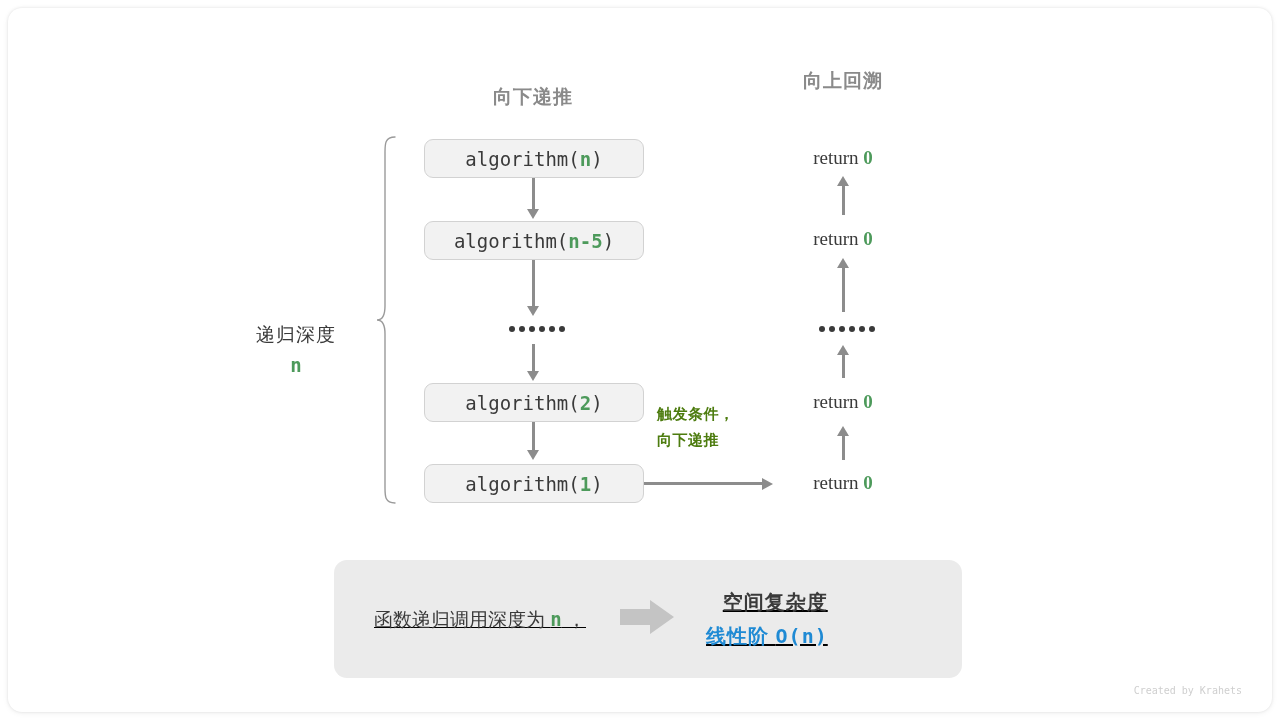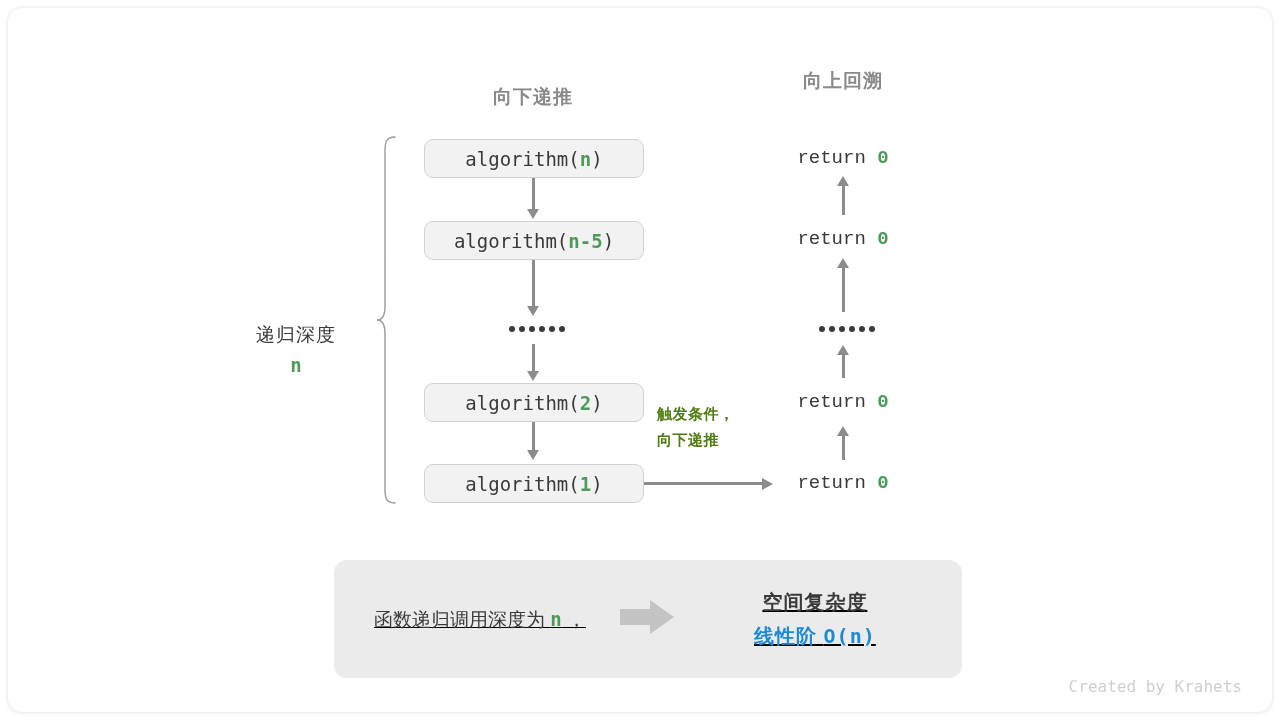--- a/index.html
+++ b/index.html
@@ -54,21 +54,21 @@
     white-space: nowrap;
   }
   .call-box .arg {
     color: #4d9a5b;
     font-weight: bold;
   }
 
   
   .ret {
     position: absolute;
-    font-family: Liberation Mono, monospace;
+    font-family: Liberation Serif, serif;
     font-size: 19px;
     color: #3a3a3a;
     white-space: nowrap;
     text-align: center;
   }
   .ret .zero {
     color: #4d9a5b;
     font-weight: bold;
   }
 
@@ -169,24 +169,23 @@
     white-space: nowrap;
   }
   .sum-left .mono { font-family: "DejaVu Sans Mono", "Liberation Mono", monospace; }
   .sum-left .g { color: #4d9a5b; font-weight: bold; font-family: "DejaVu Sans Mono","Liberation Mono",monospace; }
   .sum-arrow {
     margin-left: 34px;
     margin-right: 30px;
     flex: 0 0 auto;
   }
   .sum-right {
-    text-align: center;
+    text-align: right;
     white-space: nowrap;
     line-height: 34px;
-    margin-left: 48px;
   }
   .sum-right .r1 {
     display: block;
     font-size: 20px;
     font-weight: bold;
     color: #3a3a3a;
     letter-spacing: 1px;
   }
   .sum-right .r2 {
     display: block;
@@ -198,21 +197,21 @@
   .sum-right .r2 .mono {
     font-family: "DejaVu Sans Mono", "Liberation Mono", monospace;
   }
 
   
   #credit {
     position: absolute;
     right: 30px;
     bottom: 16px;
     font-family: "DejaVu Sans Mono", "Liberation Mono", monospace;
-    font-size: 16px;
+    font-size: 10px;
     color: #cfcfcf;
     white-space: nowrap;
   }
 </style>
 </head>
 <body>
 
 <div id="card">
 
   <div class="col-head abs" style="left:425px; top:76px; width:200px;">向下递推</div>

